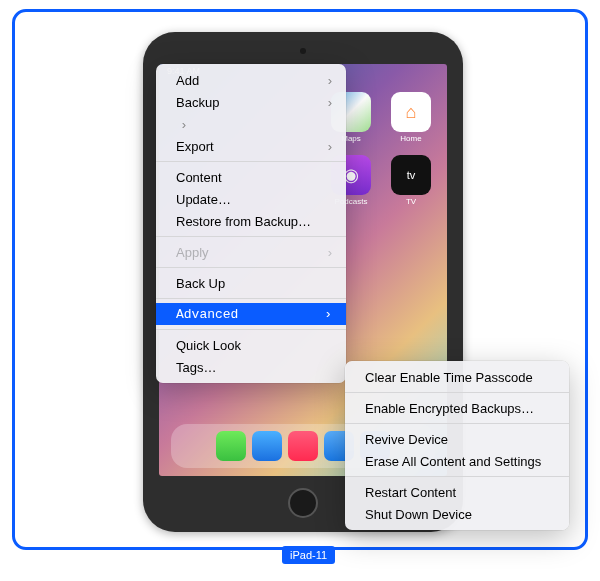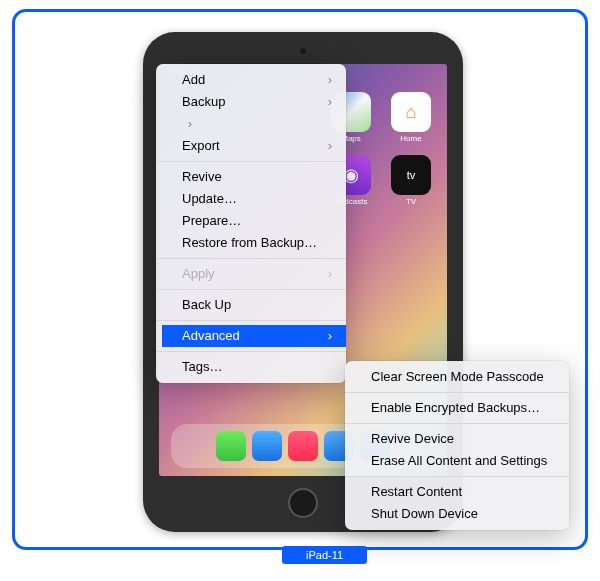--- a/index.html
+++ b/index.html
@@ -114,44 +114,43 @@
   height: 30px;
   border-radius: 7px;
 }
 .caption-badge {
   position: absolute;
   left: 282px;
   top: 546px;
   background: #0a5cff;
   color: #fff;
   font-size: 11px;
-  padding: 3px 24px;
+  padding: 3px 8px;
   border-radius: 3px;
 }
 .menu {
   position: absolute;
   background: rgba(240,240,244,.96);
   border-radius: 7px;
   box-shadow: 0 8px 30px rgba(0,0,0,.25), 0 0 0 .5px rgba(0,0,0,.1);
   padding: 5px 0;
   font-size: 13px;
 }
 .menu-main { left: 141px; top: 52px; width: 190px; }
 .menu-sub  { left: 330px; top: 349px; width: 224px; }
 .mi {
   display: flex;
-  align-items: flex-start;
+  align-items: center;
   padding: 3px 14px 3px 20px;
   height: 22px;
   cursor: pointer;
-  margin-left: 6px;
 }
 .mi .lbl { flex: 1; }
 .mi .chev { width: 10px; text-align: right; color: #888; }
-.mi.selected { background: #0a5cff; color: #fff; }
+.mi.selected { background: #0a5cff; color: #fff; font-family: Liberation Mono, monospace; }
 .mi.selected .chev { color: #fff; }
 .mi.disabled { color: #b0b0b4; gap: 8px; }
 .mi.disabled .chev { color: #c0c0c4; }
 .sep { height: 1px; background: #d6d6d8; margin: 4px 0; }
 </style>
 </head>
 <body>
 
 <div class="frame">
 
@@ -201,54 +200,54 @@
       </div>
     <div class="mi">
         <span class="chev">›</span>
       </div>
     <div class="mi">
         <span class="lbl">Export</span>
         <span class="chev">›</span>
       </div>
     <div class="sep"></div>
     <div class="mi">
-        <span class="lbl">Revive</span>
+        <span class="lbl">Content</span>
       </div>
     <div class="mi">
         <span class="lbl">Update…</span>
-      </div>
-    <div class="mi">
-        <span class="lbl">Prepare…</span>
       </div>
     <div class="mi">
         <span class="lbl">Restore from Backup…</span>
       </div>
     <div class="sep"></div>
     <div class="mi disabled">
         <span class="lbl">Apply</span>
         <span class="chev">›</span>
       </div>
     <div class="sep"></div>
     <div class="mi">
         <span class="lbl">Back Up</span>
       </div>
     <div class="sep"></div>
     <div class="mi selected">
         <span class="lbl">Advanced</span>
         <span class="chev">›</span>
       </div>
     <div class="sep"></div>
     <div class="mi">
+        <span class="lbl">Quick Look</span>
+      </div>
+    <div class="mi">
         <span class="lbl">Tags…</span>
       </div>
   </div>
 
   <div class="menu menu-sub">
     <div class="mi">
-        <span class="lbl">Clear Screen Mode Passcode</span>
+        <span class="lbl">Clear Enable Time Passcode</span>
       </div>
     <div class="sep"></div>
     <div class="mi">
         <span class="lbl">Enable Encrypted Backups…</span>
       </div>
     <div class="sep"></div>
     <div class="mi">
         <span class="lbl">Revive Device</span>
       </div>
     <div class="mi">

